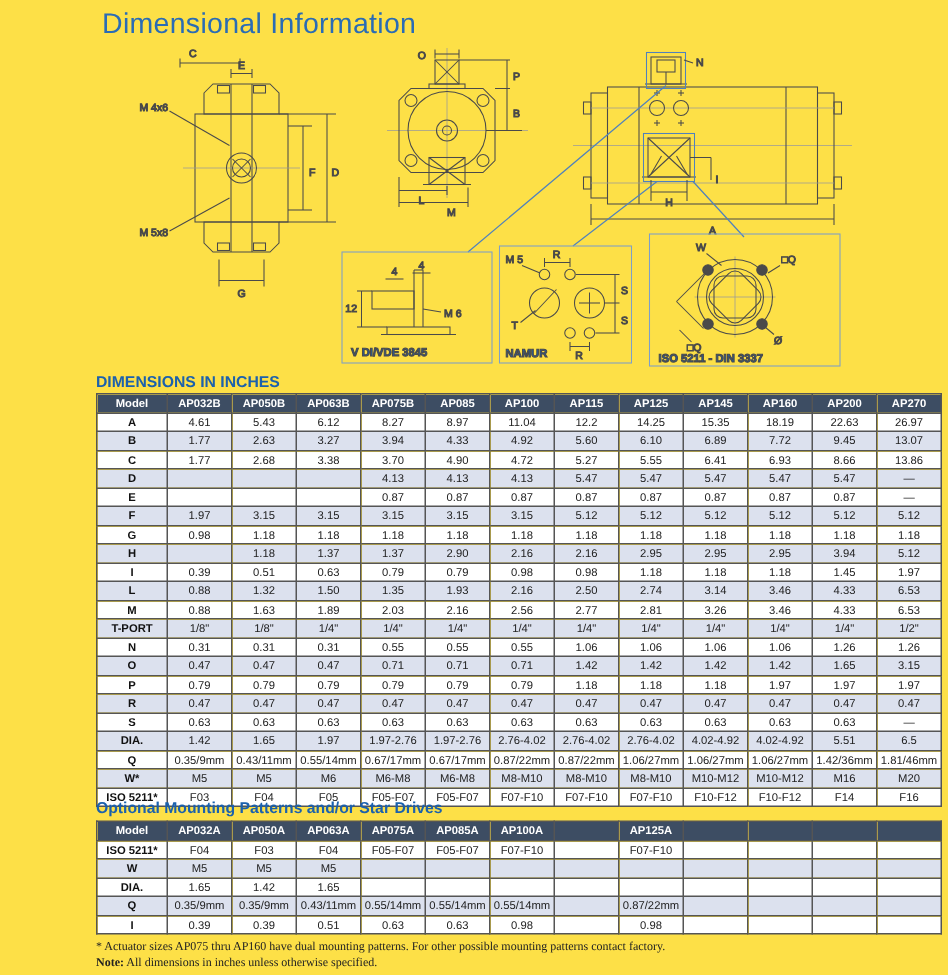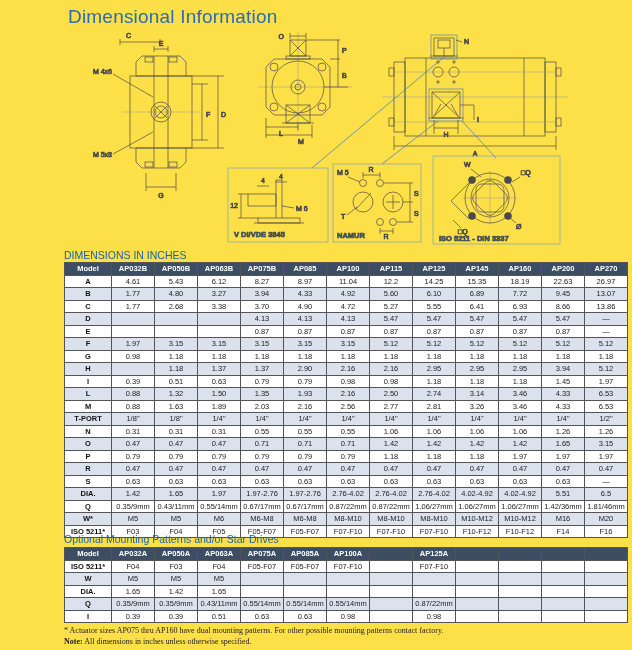--- a/index.html
+++ b/index.html
@@ -3,21 +3,21 @@
 <meta charset="utf-8">
 <style>
   html,body{margin:0;padding:0;background:#fff;}
   #page{position:relative;width:632px;height:650px;background:#fde047;overflow:hidden;
         font-family:"Liberation Sans","DejaVu Sans",sans-serif;color:#222;padding-left:12px;}
   #page-title{position:absolute;left:68px;top:6px;font-size:19px;font-weight:normal;
         color:#2a6cb5;letter-spacing:.2px;}
   #diagram-svg{position:absolute;left:60px;top:26px;}
   #diagram-svg text{font-family:"Liberation Sans","DejaVu Sans",sans-serif;font-size:7px;fill:#1a1a1a;}
   #diagram-svg text.detail-title{font-size:7.5px;font-weight:bold;fill:#1b61ad;}
-  .sec-heading{position:absolute;left:64px;font-size:10.5px;font-weight:normal;color:#1b61ad;}
+  .sec-heading{position:absolute;left:64px;font-size:10.5px;font-weight:bold;color:#1b61ad;}
   #heading-dims{top:249px;}
   #heading-optional{top:533px;}
   table.dims{position:absolute;left:64px;width:564px;border-collapse:collapse;table-layout:fixed;}
   #table-dimensions{top:262px;}
   #table-optional{top:547px;}
   table.dims th,table.dims td{border:1px solid #555;font-size:7.5px;line-height:1;
         padding:2px 1px;text-align:center;vertical-align:middle;overflow:hidden;white-space:nowrap;}
   table.dims thead th{background:#3d4d63;color:#fff;font-weight:bold;margin-left:20px;}
   table.dims thead th:first-child{width:44px;}
   table.dims tbody th{font-weight:bold;background:#fff;color:#111;}
@@ -297,21 +297,21 @@
           <td>12.2</td>
           <td>14.25</td>
           <td>15.35</td>
           <td>18.19</td>
           <td>22.63</td>
           <td>26.97</td>
         </tr>
         <tr class="shade">
           <th scope="row">B</th>
           <td>1.77</td>
-          <td>4.80</td>
+          <td>2.63</td>
           <td>3.27</td>
           <td>3.94</td>
           <td>4.33</td>
           <td>4.92</td>
           <td>5.60</td>
           <td>6.10</td>
           <td>6.89</td>
           <td>7.72</td>
           <td>9.45</td>
           <td>13.07</td>

